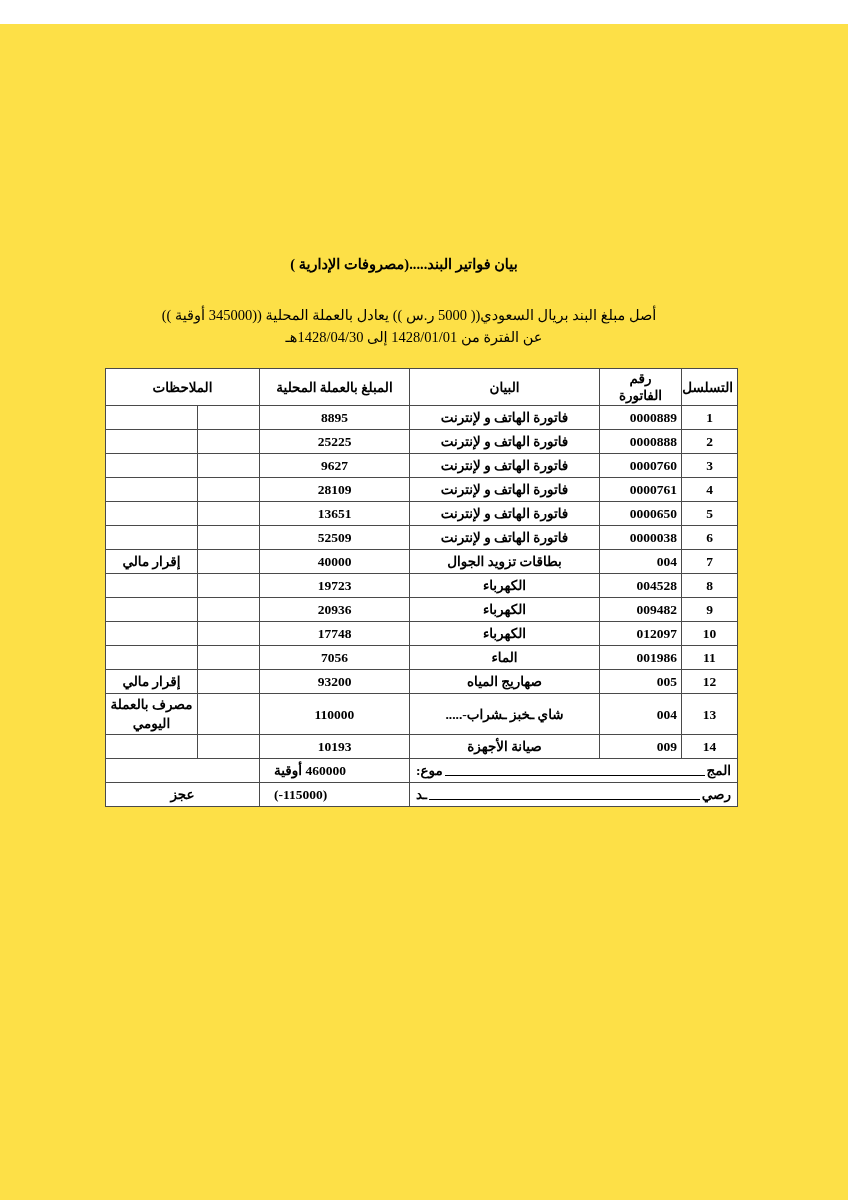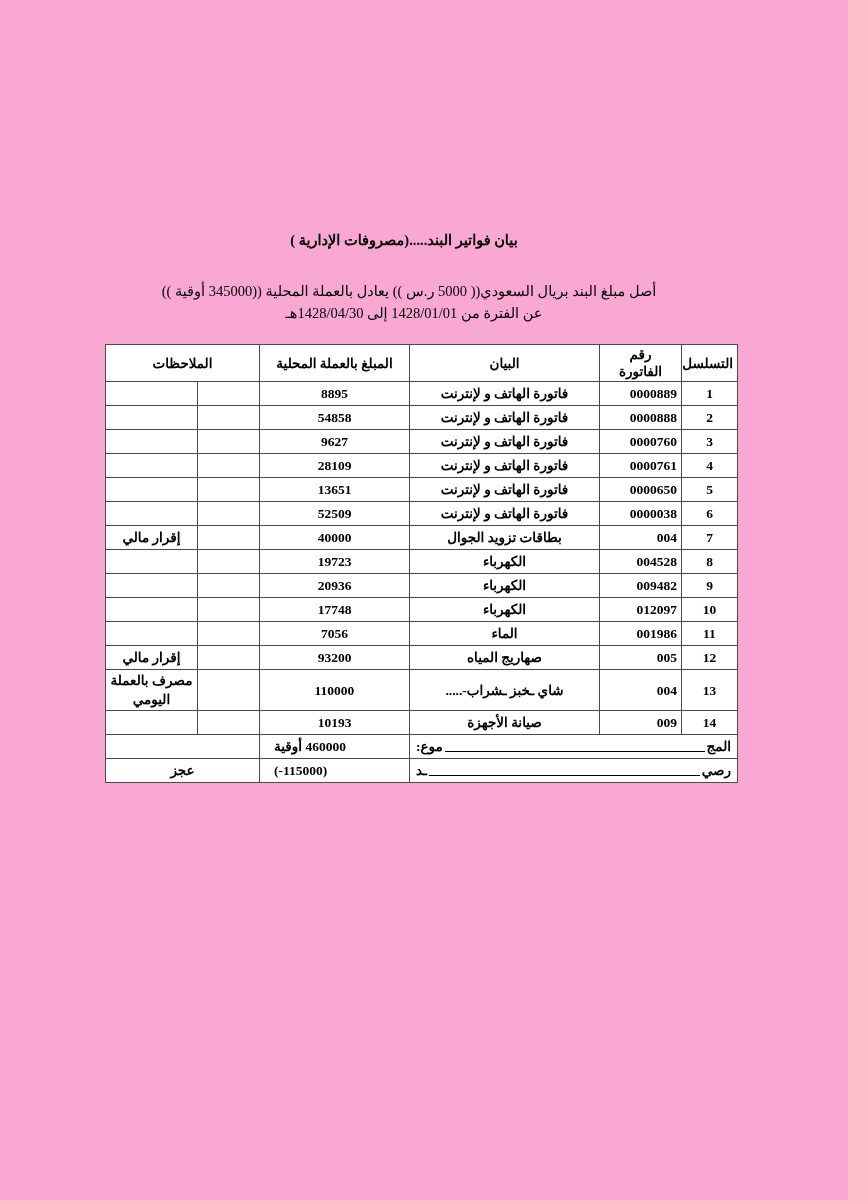--- a/index.html
+++ b/index.html
@@ -11,21 +11,22 @@
     width: 848px;
     height: 1200px;
     font-family: "Liberation Serif", "DejaVu Serif", serif;
     color: #000000;
     position: relative;
     overflow: hidden;
   }
   .page {
     position: absolute;
     inset: 0;
-    background: #f9a8d4;
+    background: #fde047;
+    margin-top: 24px;
   }
   
   .doc-title {
     position: absolute;
     top: 232px;
     right: 0;
     left: 0;
     text-align: center;
     font-size: 14.5px;
     font-weight: bold;
@@ -164,21 +165,21 @@
             <td class="inv">0000889</td>
             <td class="desc">فاتورة الهاتف و لإنترنت</td>
             <td class="amt">8895</td>
             <td class="note blank"></td>
             <td class="note"></td>
           </tr>
           <tr>
             <td class="seq">2</td>
             <td class="inv">0000888</td>
             <td class="desc">فاتورة الهاتف و لإنترنت</td>
-            <td class="amt">54858</td>
+            <td class="amt">25225</td>
             <td class="note blank"></td>
             <td class="note"></td>
           </tr>
           <tr>
             <td class="seq">3</td>
             <td class="inv">0000760</td>
             <td class="desc">فاتورة الهاتف و لإنترنت</td>
             <td class="amt">9627</td>
             <td class="note blank"></td>
             <td class="note"></td>

